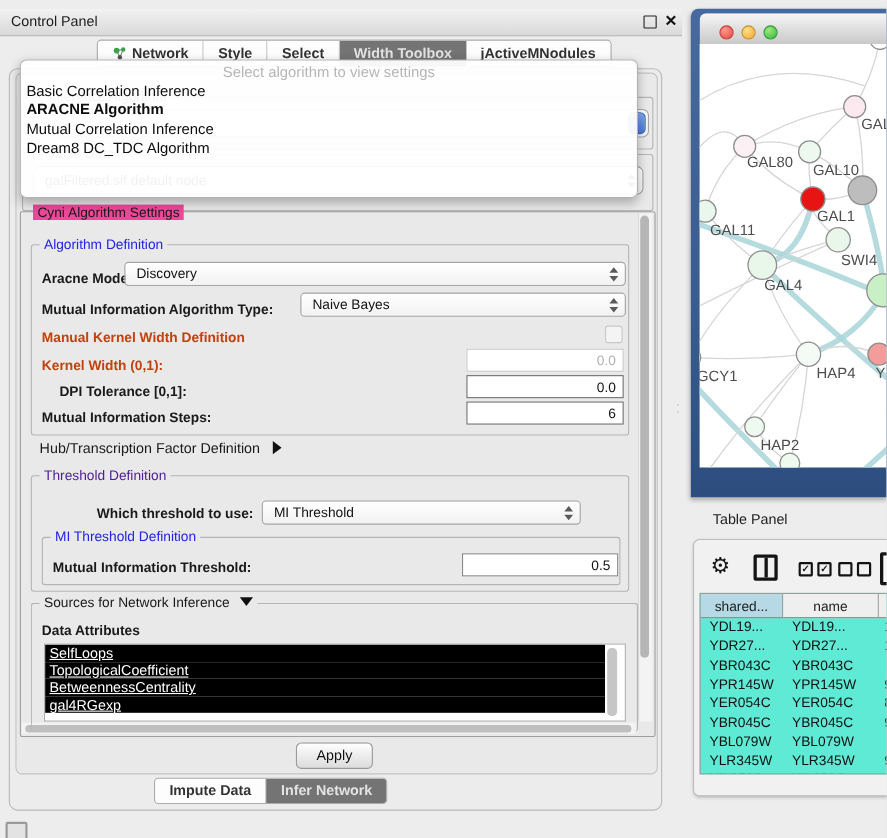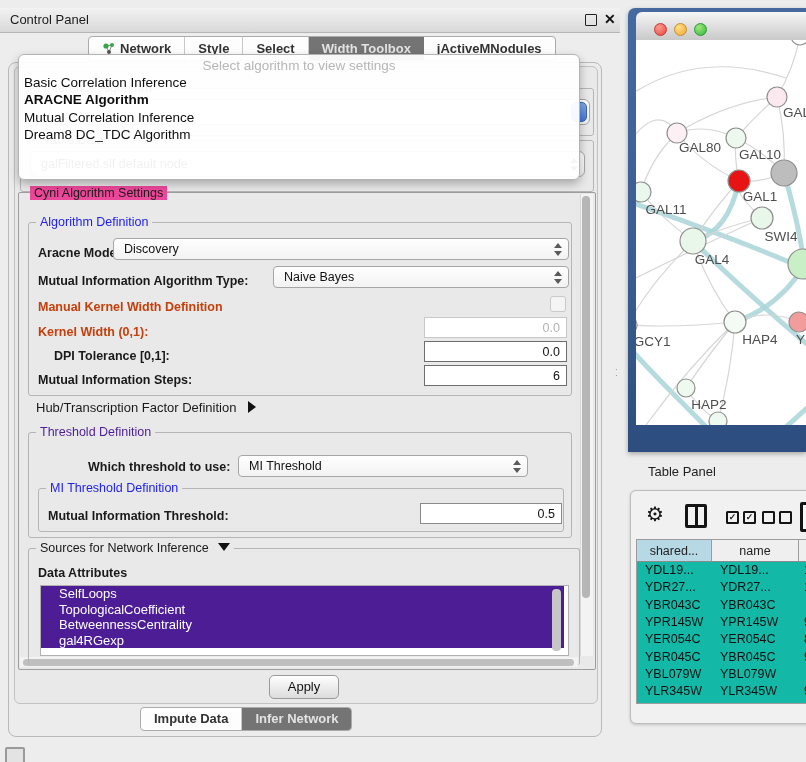--- a/index.html
+++ b/index.html
@@ -50,21 +50,21 @@
   .fld.dis{border:1px solid #c8c8c8;color:#b2b2b2;}
   .scrollpane{left:18px;top:192px;width:576px;height:476px;border:1px solid #9e9e9e;border-radius:2px;background:#e9e9e9;}
   .vbar{left:580px;top:194px;width:12px;height:462px;background:#f3f3f3;border-left:1px solid #d8d8d8;}
   .vthumb{left:582px;top:196px;width:8px;height:402px;background:#b6b6b6;border-radius:4px;}
   .hbar{left:20px;top:657px;width:558px;height:10px;background:#f3f3f3;}
   .hthumb{left:23px;top:658.5px;width:551px;height:7px;background:#bfbfbf;border-radius:4px;}
   .chk{position:absolute;width:14px;height:14px;border:1px solid #c9c9c9;border-radius:3px;background:#f4f4f4;}
   .arrow-right{display:inline-block;width:0;height:0;border-top:6px solid transparent;border-bottom:6px solid transparent;border-left:8px solid #111;vertical-align:-1px;}
   .arrow-down{display:inline-block;width:0;height:0;border-left:6px solid transparent;border-right:6px solid transparent;border-top:8px solid #111;vertical-align:1px;}
   .listbox{left:40px;top:585px;width:527px;height:69px;background:#fff;border:1px solid #b0b0b0;overflow:hidden;}
-  .attr-item{width:505px;height:15.6px;line-height:15.6px;padding-left:18px;font-size:13px;color:#fff;background:#4c1d95;white-space:nowrap;}
+  .attr-item{width:505px;height:15.6px;line-height:15.6px;padding-left:4px;font-size:13px;color:#fff;background:#000000;white-space:nowrap;text-decoration:underline;}
   .list-vthumb{position:absolute;left:511px;top:3px;width:9px;height:62px;background:#c6c6c6;border-radius:4px;}
   .apply-btn{left:269px;top:675px;width:68px;height:22px;border:1px solid #9a9a9a;border-radius:5px;
        background:linear-gradient(#fefefe,#dcdcdc);font-size:13px;color:#111;text-align:center;line-height:21px;}
   .bl-icon{left:5px;top:747px;width:16px;height:14px;border:2px solid #9a9a9a;border-radius:2px;background:#e3e3e3;}
   
   .net-frame{left:628px;top:8px;width:178px;height:444px;border-radius:7px 0 0 0;overflow:hidden;
        background:linear-gradient(180deg,#46699f 0%,#3a5c90 60%,#2c4d7e 100%);box-shadow:0 2px 5px rgba(0,0,0,0.3);}
   .net-titlebar{position:absolute;left:8px;top:4px;width:170px;height:28px;border-radius:6px 0 0 0;
        background:linear-gradient(#f6f6f6,#c9c9c9);border-bottom:1px solid #8e8e8e;}
   .tl{position:absolute;top:11px;width:13px;height:13px;border-radius:50%;box-sizing:border-box;}
@@ -75,21 +75,21 @@
   
   .tp-title{left:648px;top:464px;font-size:13px;color:#222;}
   .tbl-window{left:630px;top:490px;width:176px;height:232px;background:#f1f1f1;border:1px solid #bcbcbc;
        border-radius:6px 0 0 6px;overflow:hidden;box-shadow:0 1px 3px rgba(0,0,0,0.18);}
   .gear{position:absolute;left:15px;top:11px;font-size:20px;color:#161616;}
   .split-icon{position:absolute;left:54px;top:13px;width:16px;height:18px;border:3px solid #141414;border-radius:2px;}
   .split-icon:after{content:"";position:absolute;left:6.5px;top:0;width:3px;height:18px;background:#141414;}
   .cb{position:absolute;width:9px;height:9px;border:2px solid #141414;border-radius:1.5px;font-size:9px;
       line-height:8px;text-align:center;color:#141414;font-weight:bold;}
   .doc-icon{position:absolute;left:169px;top:11px;width:16px;height:24px;border:3px solid #141414;border-radius:2px;background:#f8f8f8;}
-  .tbl{position:absolute;left:5px;top:48px;width:171px;height:165px;background:#14b8a6;border:1px solid #9c9c9c;box-sizing:border-box;overflow:hidden;}
+  .tbl{position:absolute;left:5px;top:48px;width:171px;height:165px;background:#5eead4;border:1px solid #9c9c9c;box-sizing:border-box;overflow:hidden;}
   .th{position:absolute;top:0;height:22px;line-height:22px;text-align:center;font-size:12.5px;color:#222;
       border-right:1px solid #9c9c9c;border-bottom:1px solid #8a8a8a;background:#efefef;box-sizing:border-box;}
   .trow{position:absolute;left:0;width:171px;height:17.3px;font-size:12.5px;color:#111;white-space:nowrap;}
   .trow span{position:absolute;top:1px;}
   .splitter{left:615px;top:366px;width:5px;height:12px;color:#9a9a9a;font-size:10px;line-height:6px;}
 </style>
 </head>
 <body>
 
 <div class="abs cp-titlebar"></div>

